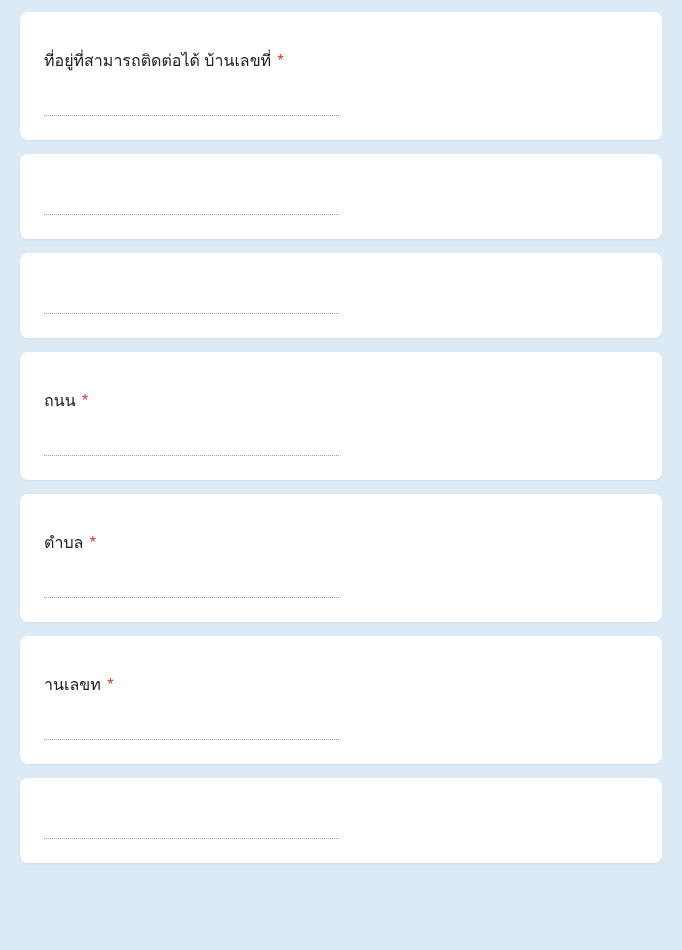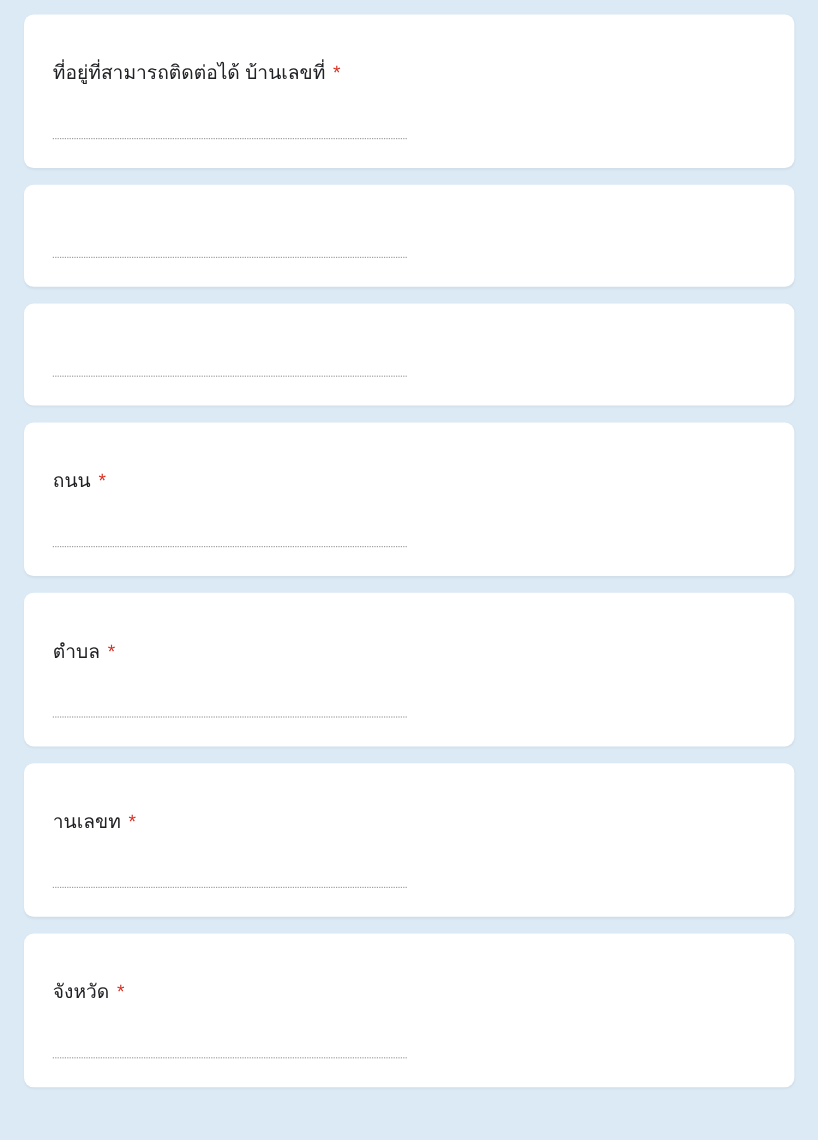--- a/index.html
+++ b/index.html
@@ -78,18 +78,14 @@
 
 <div class="question-card">
   <label class="question-label">
     <span>านเลขท</span>
     <span class="required-asterisk">*</span>
   </label>
   <input type="text" class="text-input" value="" style="">
 </div>
 
 <div class="question-card">
-  <label class="question-label">
-    <span>จังหวัด</span>
-    <span class="required-asterisk">*</span>
-  </label>
   <input type="text" class="text-input" value="" style="">
 </div>
 
 </body></html>

